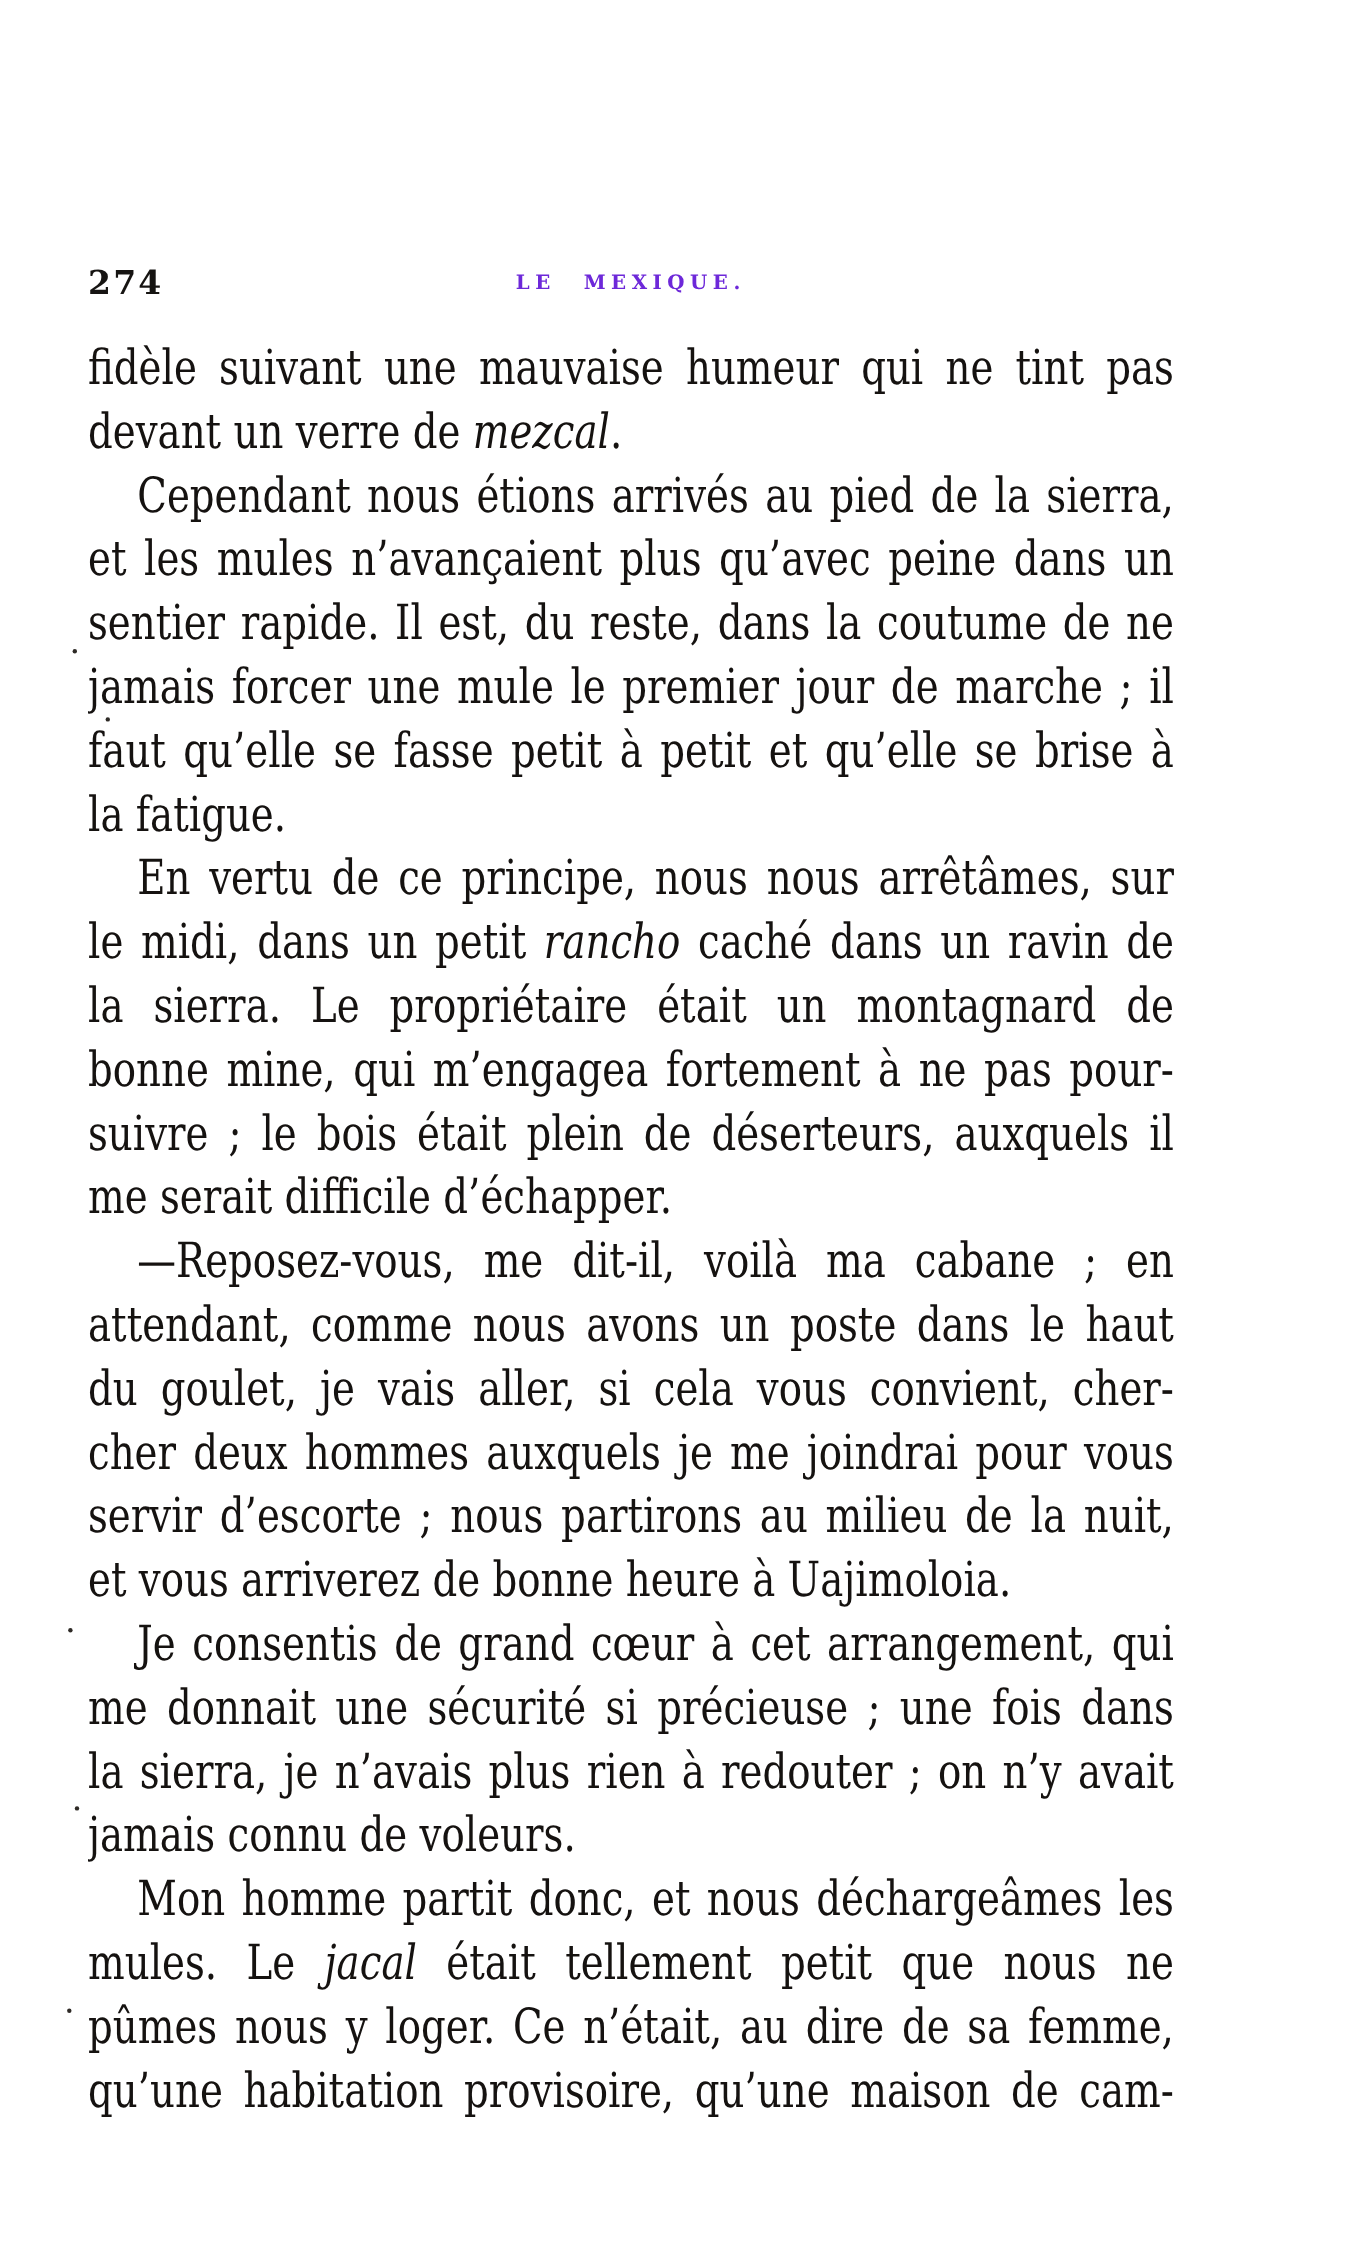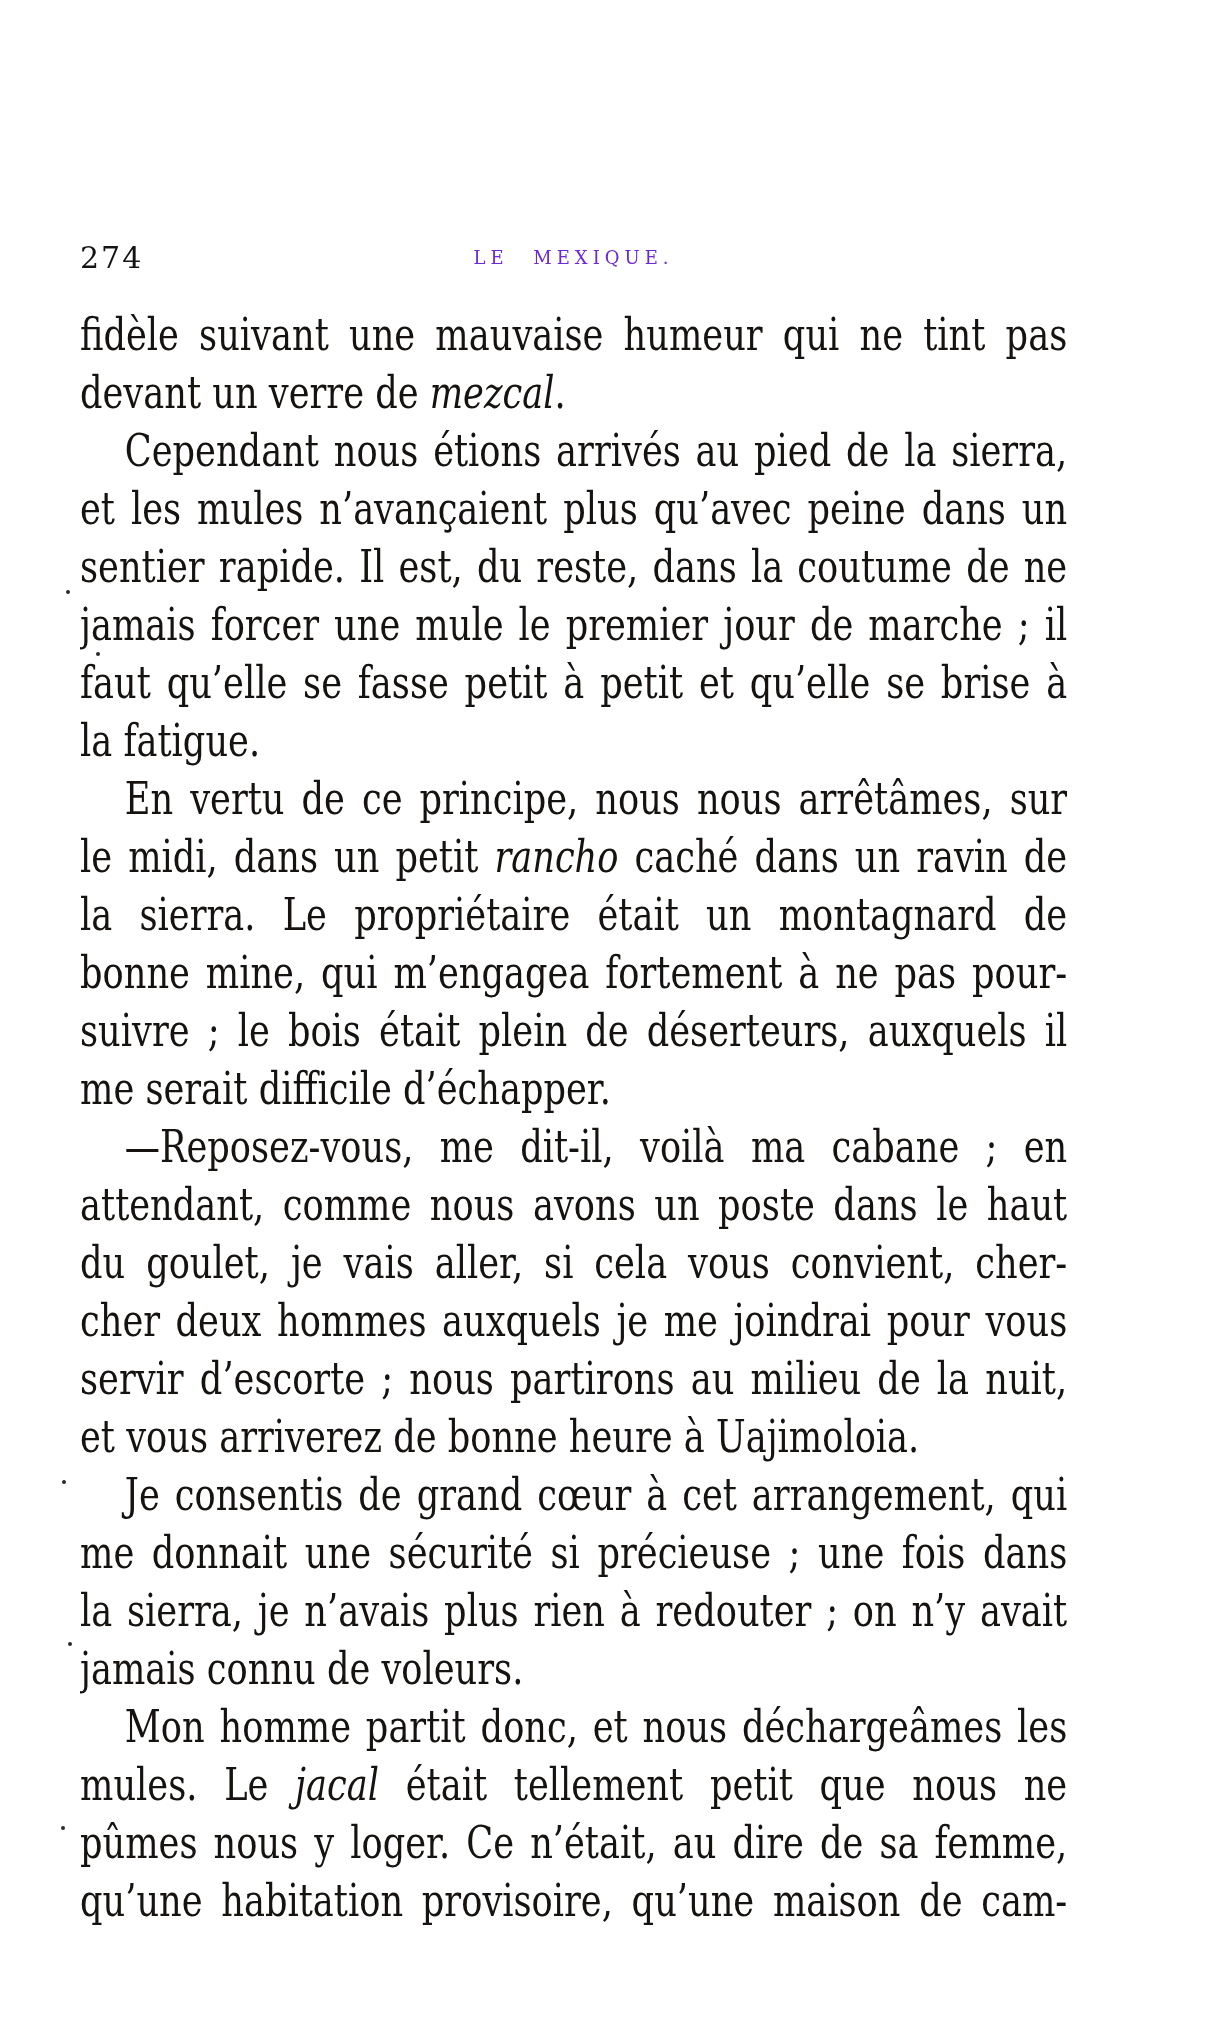--- a/index.html
+++ b/index.html
@@ -19,20 +19,21 @@
     inset: 0;
     background: #ffffff;
   }
   .page-header {
     position: absolute;
     left: 80px;
     top: 243px;
     width: 987px;
     height: 34px;
     color: #161412;
+    font-weight: bold;
   }
   .page-number {
     position: absolute;
     left: 0;
     top: 0;
     font-size: 30px;
     line-height: 30px;
     letter-spacing: 2px;
   }
   .running-title {

